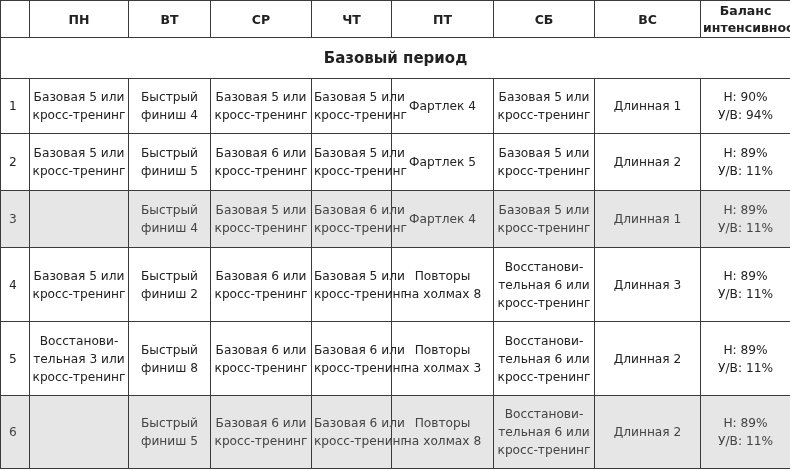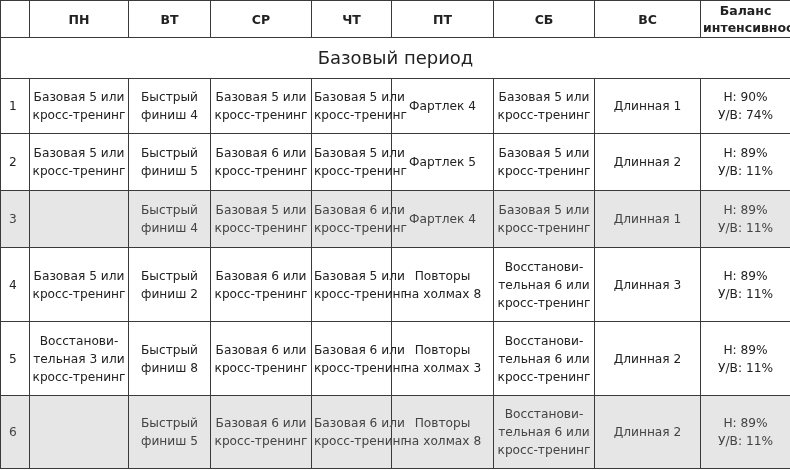--- a/index.html
+++ b/index.html
@@ -1,20 +1,20 @@
 <!DOCTYPE html>
 <html><head>
 <meta charset="utf-8">
 <style>
   html, body { margin:0; padding:0; background:#fff; }
   body { width:790px; height:470px; overflow:hidden; font-family:"DejaVu Sans", "Liberation Sans", sans-serif; }
   table { border-collapse:collapse; table-layout:fixed; width:790px; position:absolute; left:0; top:0; }
   td, th { border:1.5px solid #3a3a3a; text-align:center; vertical-align:middle; padding:0 2px; color:#222; font-size:12.2px; line-height:18px; }
   th { font-weight:bold; font-size:12.5px; height:36px; line-height:17px; }
-  .period td { font-weight:normal; height:40px; font-size:18px; }
+  .period td { font-weight:bold; height:40px; font-size:15px; }
   .num { text-align:left; padding-left:8px; }
   tr.shade td { background:#e6e6e6; color:#444; }
   .r1 td { height:54px; }
   .r2 td { height:56px; }
   .r3 td { height:56px; }
   .r4 td { height:73px; }
   .r5 td { height:73px; }
   .r6 td { height:72px; }
   .line { display:block; white-space:nowrap; }
 </style>
@@ -76,21 +76,21 @@
         </td>
         <td>
           <span class="line">Базовая 5 или</span>
           <span class="line">кросс-тренинг</span>
         </td>
         <td>
           <span class="line">Длинная 1</span>
         </td>
         <td>
           <span class="line">Н: 90%</span>
-          <span class="line">У/В: 74%</span>
+          <span class="line">У/В: 94%</span>
         </td>
       </tr>
       <tr class="r2">
         <td class="num">2</td>
         <td>
           <span class="line">Базовая 5 или</span>
           <span class="line">кросс-тренинг</span>
         </td>
         <td>
           <span class="line">Быстрый</span>

